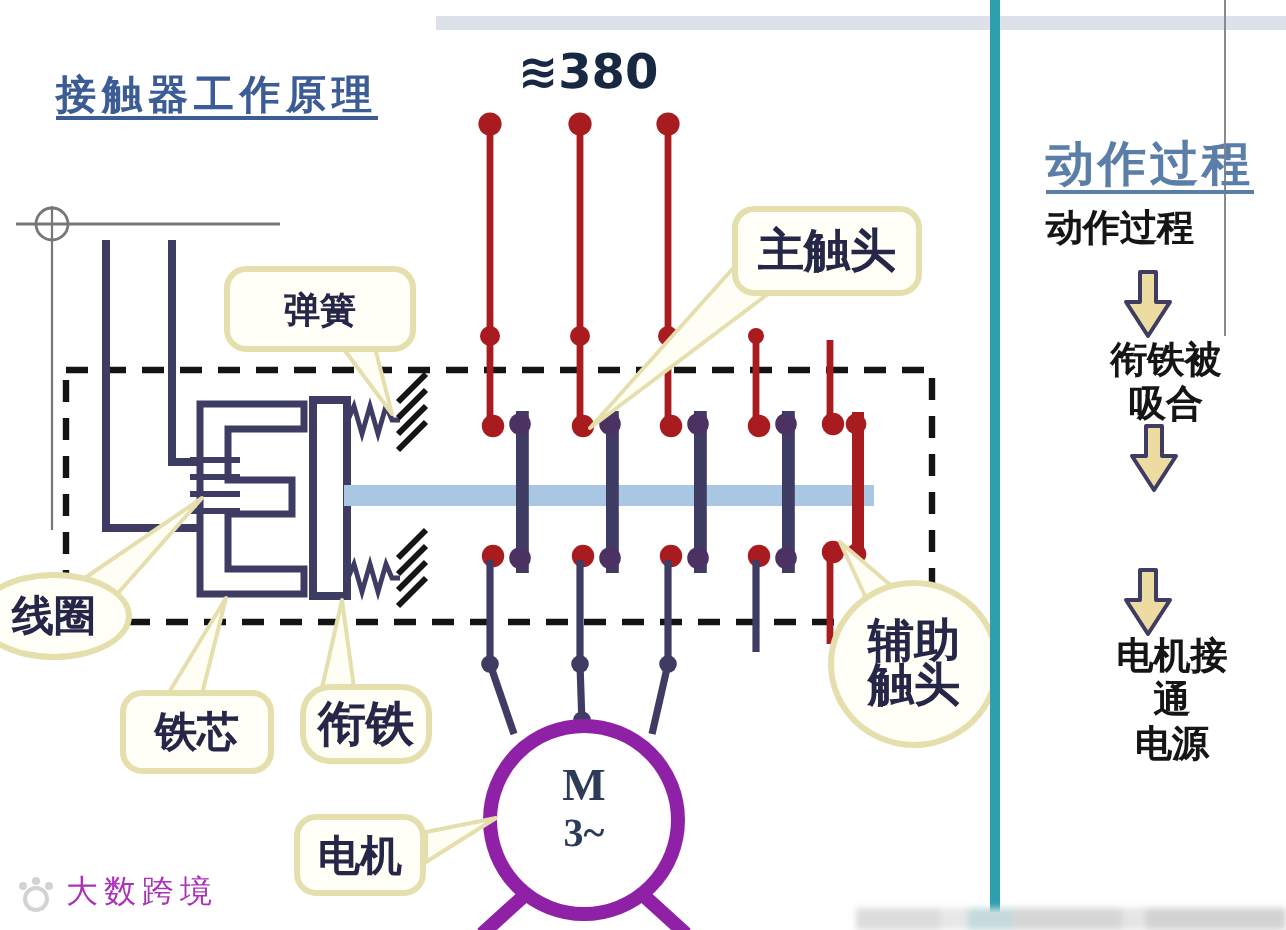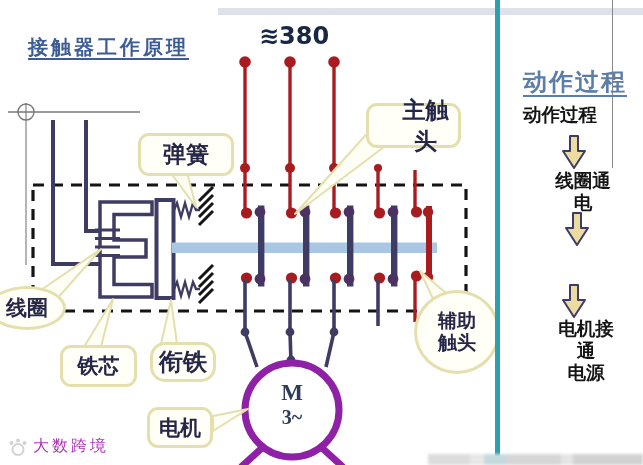--- a/index.html
+++ b/index.html
@@ -186,43 +186,43 @@
       <polygon points="84,347 101,347 113,299"></polygon>
       <polygon points="161,344 177,344 171,300"></polygon>
       <polygon points="213,416 213,431 248,409"></polygon>
       <polygon points="433,299 447,294 420,271"></polygon>
     </g>
   </svg>
 
   <div class="abs page-title">接触器工作原理</div>
   <div class="abs voltage">≋380</div>
 
-  <div class="abs bubble" style="left:112px;top:133px;width:96px;height:43px;font-size:23px;margin-left:26px;">弹簧</div>
-  <div class="abs bubble" style="left:366px;top:103px;width:95px;height:45px;font-size:23px;padding-left:24px;">主触头</div>
+  <div class="abs bubble" style="left:112px;top:133px;width:96px;height:43px;font-size:18px;">弹簧</div>
+  <div class="abs bubble" style="left:366px;top:103px;width:95px;height:45px;font-size:23px;">主触头</div>
   <div class="abs bubble ellipse" style="left:-12px;top:286px;width:78px;height:44px;font-size:21px;">线圈</div>
   <div class="abs bubble" style="left:60px;top:345px;width:77px;height:42px;font-size:21px;">铁芯</div>
   <div class="abs bubble" style="left:150px;top:342px;width:66px;height:40px;font-size:24px;border-radius:15px;">衔铁</div>
   <div class="abs bubble" style="left:147px;top:407px;width:66px;height:41px;font-size:21px;">电机</div>
-  <div class="abs bubble ellipse pre" style="left:414px;top:290px;width:86px;height:84px;font-size:19px;line-height:22px;">辅助
+  <div class="abs bubble ellipse pre" style="left:414px;top:290px;width:86px;height:84px;font-size:23px;line-height:22px;">辅助
 触头</div>
 
   <div class="abs motor-text">
     <div class="m">M</div>
     <div class="ph">3~</div>
   </div>
 
   <div class="abs divider"></div>
   <div class="abs thin-vline"></div>
   <div class="abs proc-title">动作过程</div>
 
   <div class="abs step" style="left:560px;top:115px;">动作过程</div>
   <svg class="abs arrow-icon" style="left:574px;top:152px;" width="26" height="36" viewBox="0 0 26 36">
     <polygon points="9,2 17,2 17,17 24,17 13,34 2,17 9,17" fill="var(--arrow-fill)" stroke="var(--navy)" stroke-width="2" stroke-linejoin="round"></polygon>
   </svg>
-  <div class="abs step" style="left:583px;top:192px;">线圈通电</div>
+  <div class="abs step" style="left:583px;top:192px;">衔铁被吸合</div>
   <svg class="abs arrow-icon" style="left:577px;top:229px;" width="26" height="36" viewBox="0 0 26 36">
     <polygon points="9,2 17,2 17,17 24,17 13,34 2,17 9,17" fill="var(--arrow-fill)" stroke="var(--navy)" stroke-width="2" stroke-linejoin="round"></polygon>
   </svg>
   <svg class="abs arrow-icon" style="left:574px;top:301px;" width="26" height="36" viewBox="0 0 26 36">
     <polygon points="9,2 17,2 17,17 24,17 13,34 2,17 9,17" fill="var(--arrow-fill)" stroke="var(--navy)" stroke-width="2" stroke-linejoin="round"></polygon>
   </svg>
   <div class="abs step" style="left:586px;top:351px;">电机接通
 电源</div>
 
   <div class="abs watermark">

